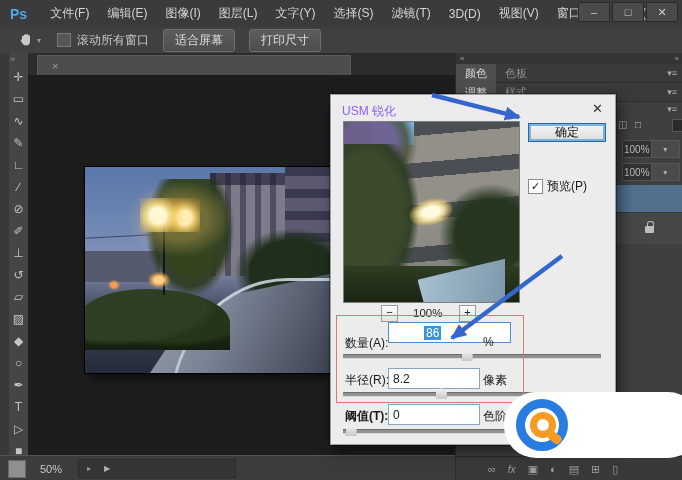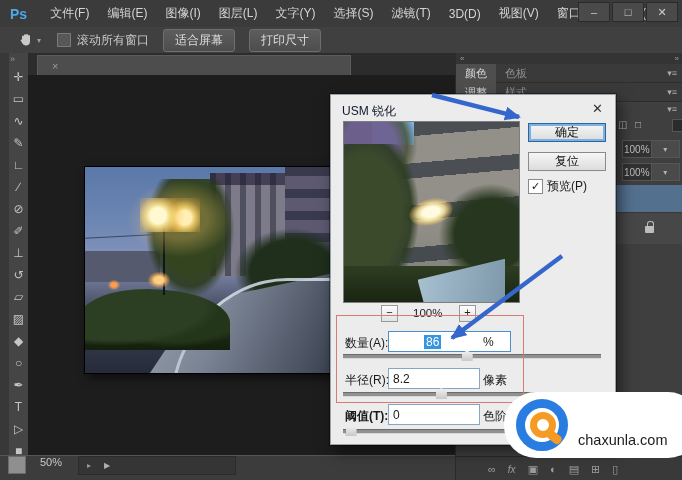--- a/index.html
+++ b/index.html
@@ -75,31 +75,31 @@
   .lfield .dd{width:13px;height:100%;background:#4a4a4a;border-left:1px solid #555;color:#b0b0b0;
               font-size:8px;display:flex;align-items:center;justify-content:center;}
   #layer-selected{left:160px;top:132px;width:67px;height:27px;background:#53708f;}
   #layer-bg{left:160px;top:159px;width:67px;height:31px;background:#474747;border-top:1px solid #383838;}
   .lock-body{position:absolute;left:29px;top:13px;width:9px;height:7px;background:#bdbdbd;border-radius:1px;}
   .lock-shackle{position:absolute;left:31px;top:8px;width:5px;height:6px;border:1.5px solid #bdbdbd;border-bottom:none;border-radius:3px 3px 0 0;}
   #dock-footer{position:absolute;left:0;top:403px;width:227px;height:24px;background:#393939;border-top:1px solid #2a2a2a;
                display:flex;align-items:center;gap:12px;padding-left:32px;color:#9d9d9d;font-size:11px;}
   
   #statusbar{left:0;top:455px;width:455px;height:25px;background:#3c3c3c;border-top:1px solid #555;
-             display:flex;color:#c8c8c8;font-size:11px;}
+             display:flex;align-items:center;color:#c8c8c8;font-size:11px;}
   #qm-btn{width:16px;height:16px;background:#8f8f8f;border:1px solid #6a6a6a;margin:0 14px 0 8px;}
   #doc-info-wrap{margin-left:16px;width:156px;height:17px;background:#353535;border:1px solid #2b2b2b;
                  display:flex;align-items:center;}
   #doc-icon{width:20px;text-align:center;color:#9a9a9a;font-size:8px;}
   #doc-info{flex:1;text-align:center;}
   #doc-expand{width:16px;text-align:center;color:#b0b0b0;font-size:8px;}
   
   #dialog{left:330px;top:94px;width:284px;height:349px;background:#ececec;border:1px solid #98a2ab;
           box-shadow:0 0 0 1px rgba(0,0,0,.35),4px 6px 14px rgba(0,0,0,.55);z-index:10;color:#1a1a1a;font-size:12px;}
-  #dlg-title{position:absolute;left:11px;top:8px;font-size:12px;color:#0f172a;}
+  #dlg-title{position:absolute;left:11px;top:8px;font-size:12px;color:#8b5cf6;}
   #dlg-close{position:absolute;right:12px;top:6px;font-size:13px;color:#333;}
   #preview{position:absolute;left:12px;top:26px;width:175px;height:180px;border:1px solid #7e7e7e;overflow:hidden;background:#6f7d93;}
   #preview>div{position:absolute;}
   .pv-bldg{left:33%;top:0;width:67%;height:100%;
       background:repeating-linear-gradient(175deg,rgba(30,38,52,.6) 0 15px,rgba(165,160,152,.18) 15px 42px),
                  linear-gradient(180deg,#8f8c85 0 55%,#6d7468 100%);}
   .pv-sky{left:16%;top:0;width:24%;height:13%;background:#7fb6e4;}
   .pv-tpurple{left:-6%;top:-6%;width:48%;height:46%;background:radial-gradient(ellipse at 42% 40%,rgba(108,92,140,.9) 0 38%,rgba(70,80,55,.85) 55%,transparent 70%);}
   .pv-tleft{left:-10%;top:12%;width:52%;height:85%;background:radial-gradient(ellipse at 42% 45%,#3c4a2c 0 48%,rgba(45,60,35,.92) 62%,transparent 73%);}
   .pv-tright{left:52%;top:32%;width:58%;height:55%;background:radial-gradient(ellipse at 55% 55%,#27371f 0 46%,transparent 66%);}
@@ -293,28 +293,27 @@
       <div class="pv-planter"></div>
     </div>
 
     <div id="zoom-row">
       <span class="zbtn" style="left:50px;">−</span>
       <span id="zoom-level">100%</span>
       <span class="zbtn" style="left:128px;">+</span>
     </div>
 
     <button class="dlg-btn" id="btn-ok">确定</button>
-    <button class="dlg-btn" id="btn-reset">复位</button>
     <div id="preview-check">
       <span id="preview-box">✓</span>
       <span>预览(P)</span>
     </div>
 
     <span class="fld-label" style="top:240px;">数量(A):</span>
-    <div class="num-input focused" style="top:236px;padding-left:35px;">
+    <div class="num-input focused" style="top:227px;padding-left:35px;">
       <span class="val-selected">86</span>
     </div>
     <span class="fld-unit" style="top:240px;">%</span>
     <div class="sl-track" style="top:259px;">
       <span class="sl-thumb" style="left: 46%;"></span>
     </div>
 
     <span class="fld-label" style="top:277px;">半径(R):</span>
     <div class="num-input" style="top:273px;">
       <span>8.2</span>
@@ -335,21 +334,20 @@
 
     <div id="red-rect"></div>
   </div>
 
   <div class="abs" id="watermark">
     <div id="wm-logo">
       <div class="wm-ring"></div>
       <div class="wm-handle"></div>
       <div class="wm-mag"></div>
     </div>
-    <div id="wm-url">chaxunla.com</div>
   </div>
 
   <svg id="arrows" width="682" height="480">
     <defs>
       <marker id="ah" markerUnits="userSpaceOnUse" markerWidth="16" markerHeight="14" refX="14" refY="7" orient="auto">
         <path d="M0,0 L16,7 L0,14 z" fill="#3566cc"></path>
       </marker>
     </defs>
     <line x1="432" y1="95" x2="519" y2="117" stroke="#3566cc" stroke-width="4.5" marker-end="url(#ah)"></line>
     <line x1="562" y1="256" x2="452" y2="338" stroke="#3566cc" stroke-width="4.5" marker-end="url(#ah)"></line>

